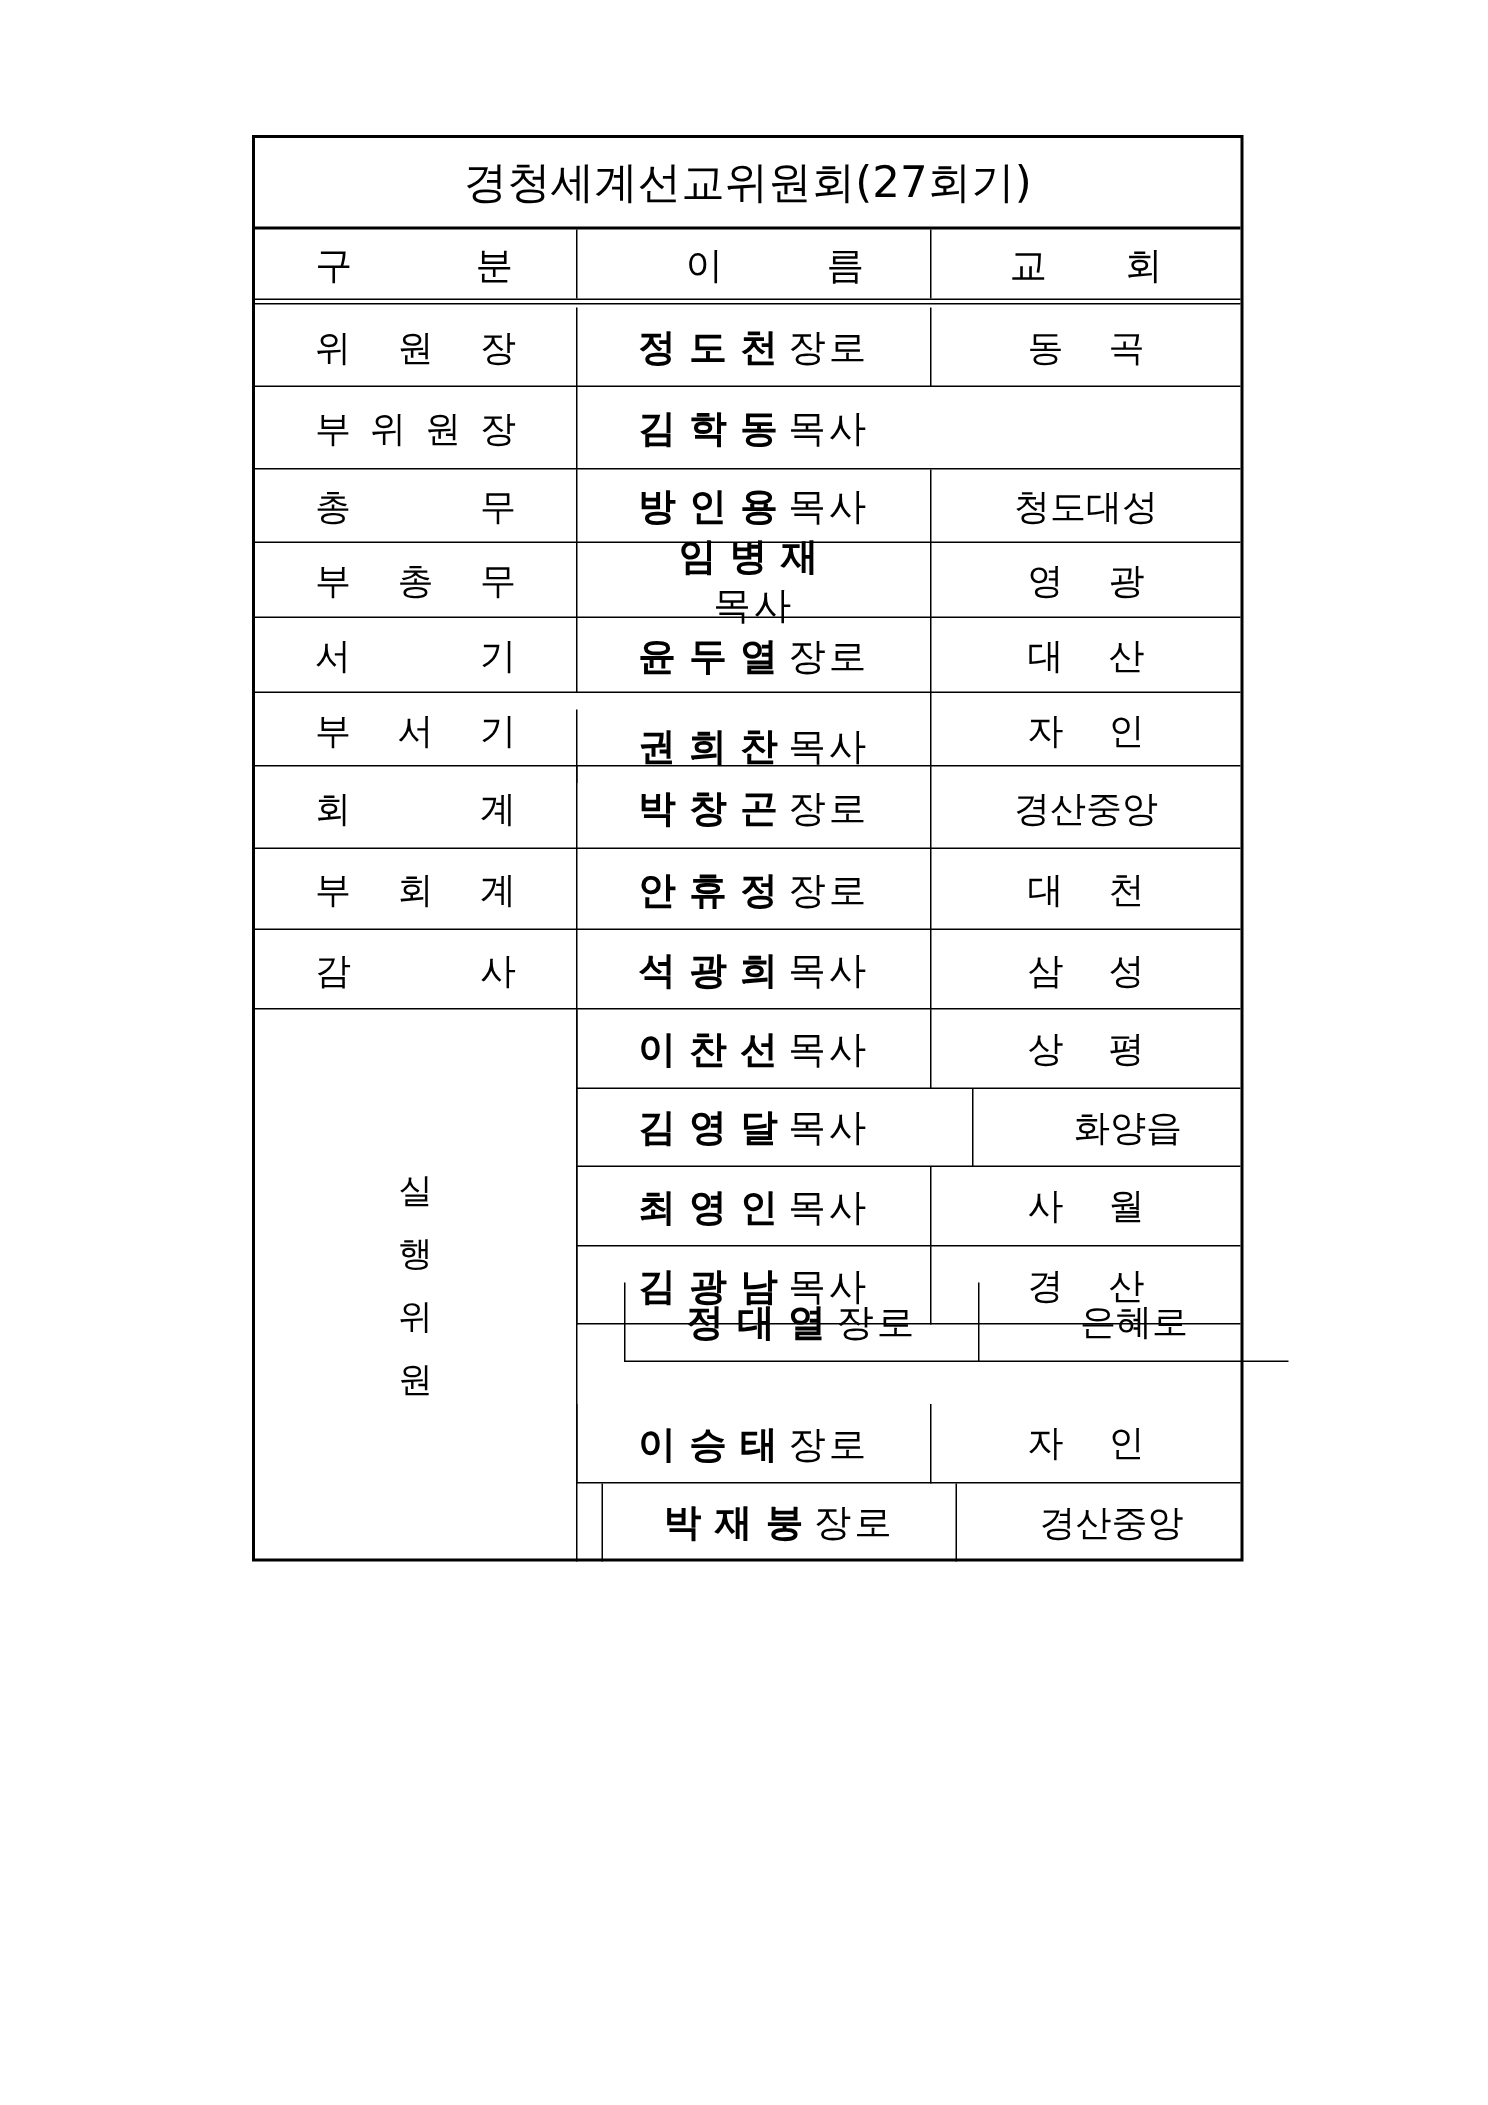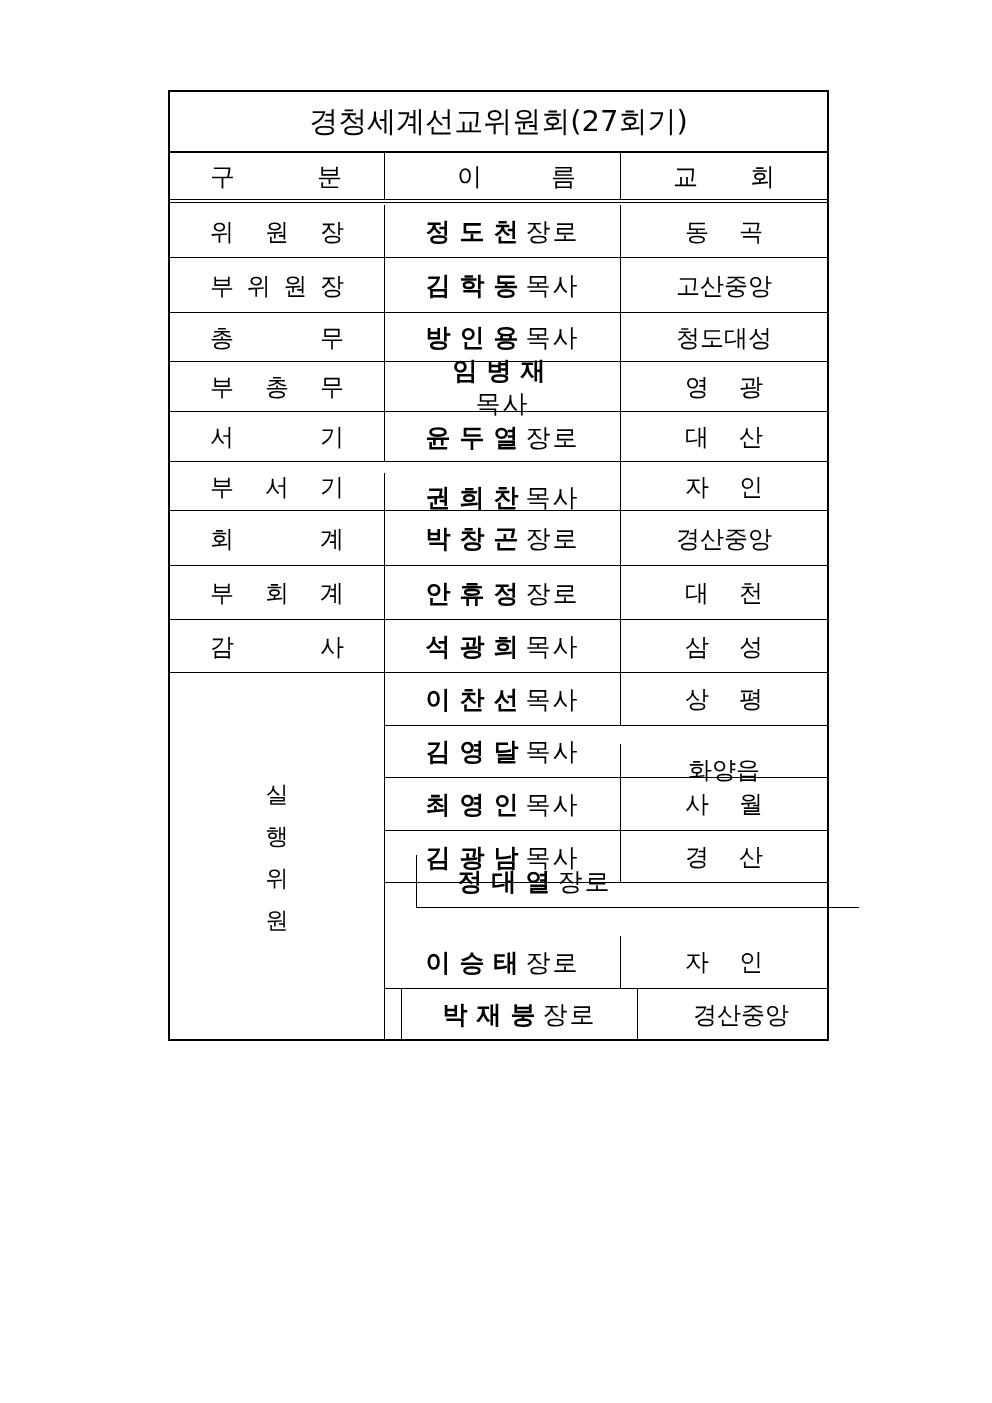--- a/index.html
+++ b/index.html
@@ -76,23 +76,20 @@
         <div class="cell c1 role spread" style="top:0;height:55px;">
           <span>부</span>
           <span>위</span>
           <span>원</span>
           <span>장</span>
         </div>
         <div class="cell c2 name" style="top:0;height:55px;">
           <span class="nm">김학동</span>
           <span class="ttl">목사</span>
         </div>
-        <div class="cell c3 church" style="top:0;height:55px;">
-          <span>고산중앙</span>
-        </div>
       </div>
       <div class="row" style="top: 221px; height: 49px;">
         <div class="cell c1 role spread" style="top:0;height:49px;">
           <span>총</span>
           <span>무</span>
         </div>
         <div class="cell c2 name" style="top:0;height:49px;">
           <span class="nm">방인용</span>
           <span class="ttl">목사</span>
         </div>
@@ -204,21 +201,21 @@
         <div class="cell c3 church sp" style="top:0;height:52.6px;">
           <span>상</span>
           <span>평</span>
         </div>
       </div>
       <div class="exec-row" style="top: 633.6px; height: 52.6px;">
         <div class="cell c2 name" style="top:0;height:52.6px;">
           <span class="nm">김영달</span>
           <span class="ttl">목사</span>
         </div>
-        <div class="cell c3 church" style="top:18px;height:52.6px;">
+        <div class="cell c3 church" style="top:0;height:52.6px;margin-left:28px;">
           <span>화양읍</span>
         </div>
       </div>
       <div class="exec-row" style="top: 686.2px; height: 52.6px;">
         <div class="cell c2 name" style="top:0;height:52.6px;">
           <span class="nm">최영인</span>
           <span class="ttl">목사</span>
         </div>
         <div class="cell c3 church sp" style="top:0;height:52.6px;">
           <span>사</span>
@@ -233,20 +230,23 @@
         <div class="cell c3 church sp" style="top:0;height:52.6px;">
           <span>경</span>
           <span>산</span>
         </div>
       </div>
       <div class="exec-row" style="top: 763px; height: 52.6px; margin-left: 32px;">
         <div class="cell c2 name" style="top:0;height:52.6px;">
           <span class="nm">정대열</span>
           <span class="ttl">장로</span>
         </div>
+        <div class="cell c3 church" style="top:0;height:52.6px;">
+          <span>은혜로</span>
+        </div>
       </div>
       <div class="exec-row" style="top: 844px; height: 52.6px;">
         <div class="cell c2 name" style="top:0;height:52.6px;">
           <span class="nm">이승태</span>
           <span class="ttl">장로</span>
         </div>
         <div class="cell c3 church sp" style="top:0;height:52.6px;">
           <span>자</span>
           <span>인</span>
         </div>

